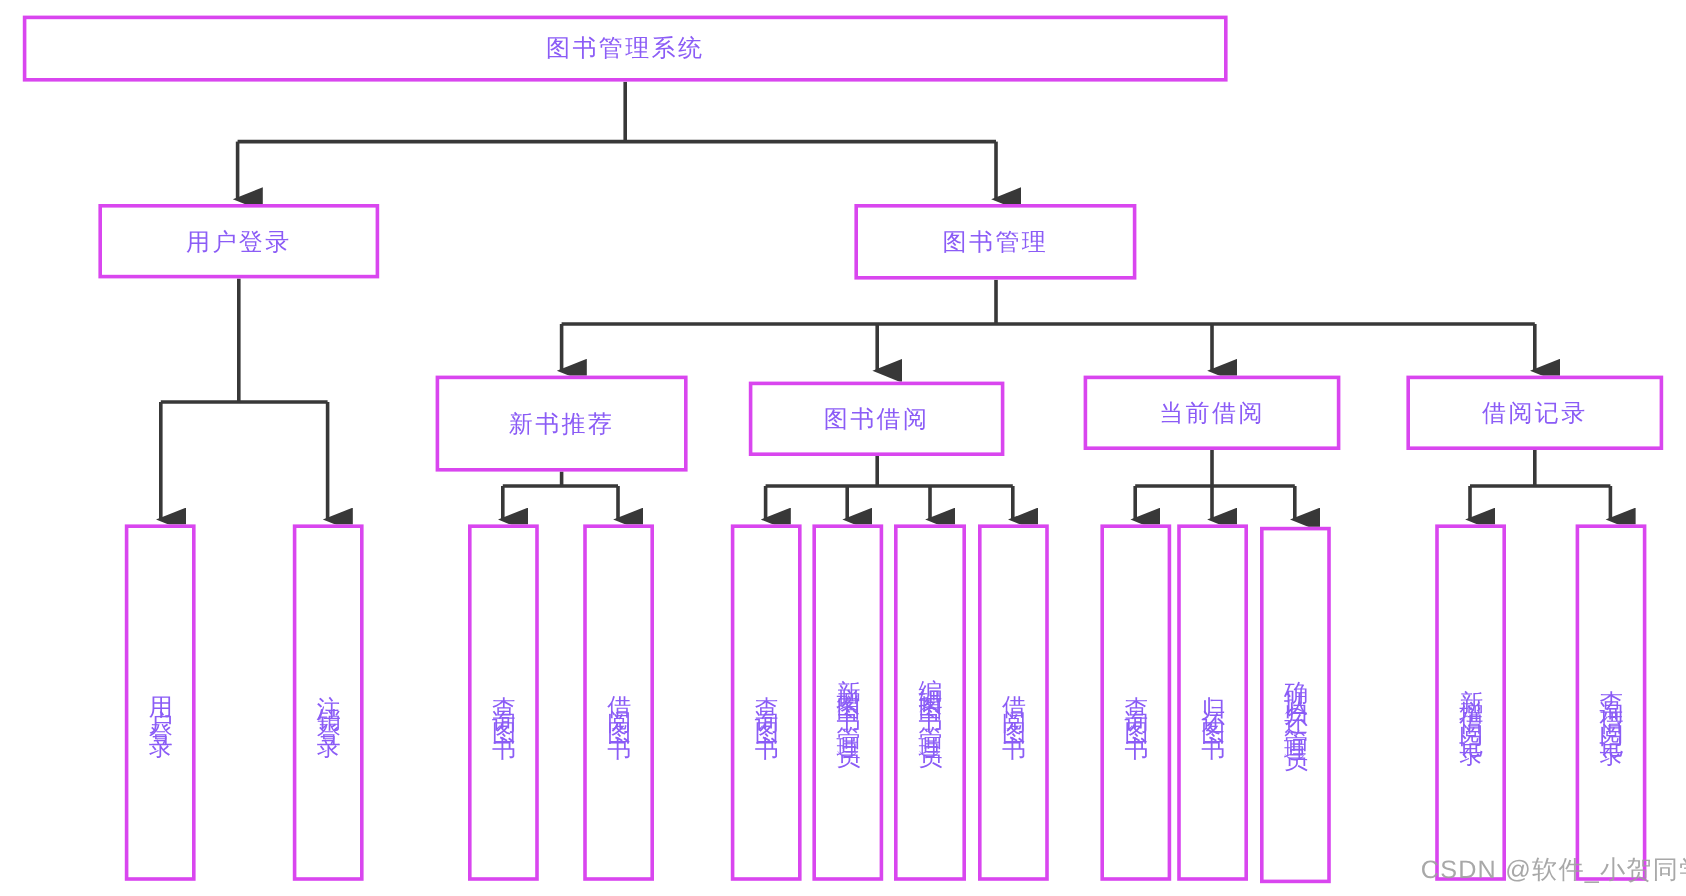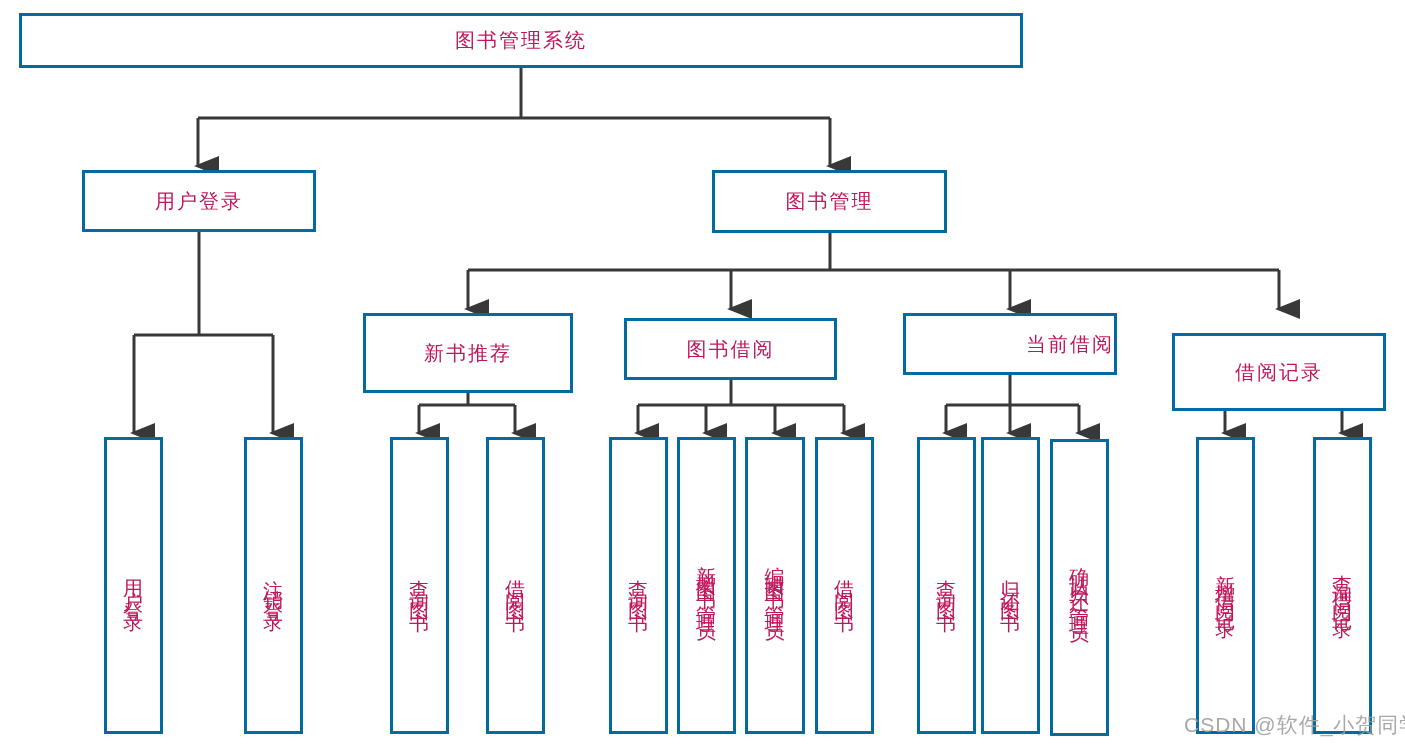--- a/index.html
+++ b/index.html
@@ -8,26 +8,26 @@
     width:1405px;height:747px;
     background:#ffffff;
     font-family:"Liberation Sans","DejaVu Sans",sans-serif;
     overflow:hidden;
   }
   #connectors{position:absolute;left:0;top:0;z-index:1;}
   .box{
     position:absolute;
     box-sizing:border-box;
     background:#ffffff;
-    border:3px solid #0369a1;
+    border:3px solid #d946ef;
     display:flex;
     align-items:center;
     justify-content:center;
     z-index:2;
-    color:#be185d;
+    color:#8b5cf6;
   }
   .hlabel{
     font-size:20px;
     letter-spacing:2px;
     white-space:nowrap;
   }
   .vlabel{
     writing-mode:vertical-lr;
     font-size:20px;
     letter-spacing:11px;
@@ -109,24 +109,24 @@
   <div class="box" style="left:712px;top:170px;width:235px;height:63px;">
     <span class="hlabel">图书管理</span>
   </div>
 
   <div class="box" style="left:363px;top:313px;width:210px;height:80px;">
     <span class="hlabel">新书推荐</span>
   </div>
   <div class="box" style="left:624px;top:318px;width:213px;height:62px;">
     <span class="hlabel">图书借阅</span>
   </div>
-  <div class="box" style="left:903px;top:313px;width:214px;height:62px;justify-content:flex-end;">
+  <div class="box" style="left:903px;top:313px;width:214px;height:62px;">
     <span class="hlabel">当前借阅</span>
   </div>
-  <div class="box" style="left:1172px;top:313px;width:214px;height:78px;margin-top:20px;">
+  <div class="box" style="left:1172px;top:313px;width:214px;height:62px;">
     <span class="hlabel">借阅记录</span>
   </div>
 
   <div class="box" style="left:104px;top:437px;width:59px;height:297px;">
     <span class="vlabel">用户登录</span>
   </div>
   <div class="box" style="left:244px;top:437px;width:59px;height:297px;">
     <span class="vlabel">注销登录</span>
   </div>
 

